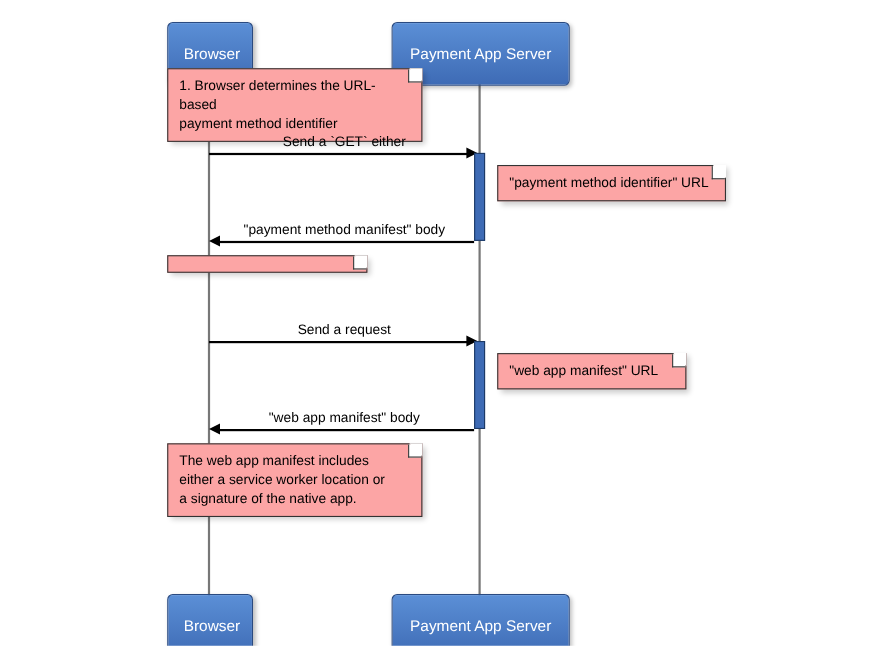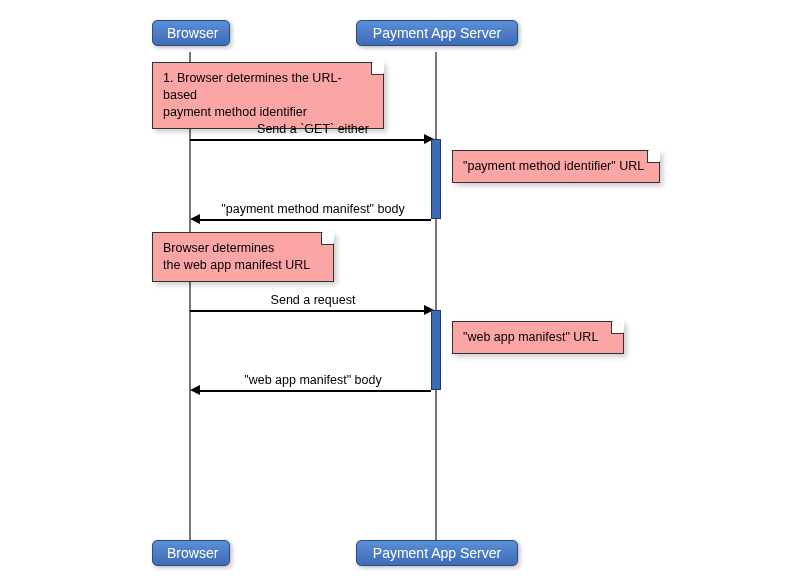--- a/index.html
+++ b/index.html
@@ -14,21 +14,21 @@
     position: relative;
     overflow: hidden;
   }
   .canvas { position: relative; width: 800px; height: 587px; }
   .participant {
     position: absolute;
     background: linear-gradient(#5b8fd6, #3e6bb5);
     color: #fff;
     border: 1px solid #2a4a80;
     border-radius: 5px;
-    padding: 4px 14px;
+    padding: 20px 14px;
     text-align: center;
     box-shadow: 2px 2px 4px rgba(0,0,0,0.25);
     font-size: 14px;
   }
   .lifeline {
     position: absolute;
     width: 2px;
     background: #777;
     top: 52px;
     height: 490px;
@@ -117,37 +117,41 @@
   <div class="note" style="left:452px; top:150px; width:208px;">
     <span>"payment method identifier" URL</span>
     <div class="fold"></div>
   </div>
 
   <div class="msg-label" style="left:190px; top:202px; width:246px;"><span>"payment method manifest" body</span></div>
   <div class="msg" style="left:200px; top:219px; width:231px;"></div>
   <div class="arrow-left" style="left:190px; top:214px;"></div>
 
   <div class="note" style="left:152px; top:232px; width:182px;">
-    <span style="white-space: pre-line;">Browser determines
-the web app manifest URL</span>
     <div class="fold"></div>
   </div>
 
   <div class="msg-label" style="left:190px; top:293px; width:246px;"><span>Send a request</span></div>
   <div class="msg" style="left:190px; top:310px; width:240px;"></div>
   <div class="arrow-right" style="left:424px; top:305px;"></div>
 
   <div class="activation" style="left:431px; top:310px; height:80px;"></div>
 
   <div class="note" style="left:452px; top:321px; width:172px;">
     <span>"web app manifest" URL</span>
     <div class="fold"></div>
   </div>
 
   <div class="msg-label" style="left:190px; top:373px; width:246px;"><span>"web app manifest" body</span></div>
   <div class="msg" style="left:200px; top:390px; width:231px;"></div>
   <div class="arrow-left" style="left:190px; top:385px;"></div>
 
+  <div class="note" style="left:152px; top:403px; width:232px;">
+    <span style="white-space: pre-line;">The web app manifest includes
+either a service worker location or
+a signature of the native app.</span>
+    <div class="fold"></div>
+  </div>
 
   <div class="participant" style="left:152px; top:540px; width:78px;"><span>Browser</span></div>
   <div class="participant" style="left:356px; top:540px; width:162px;"><span>Payment App Server</span></div>
 
 </div>
 
 </body></html>

